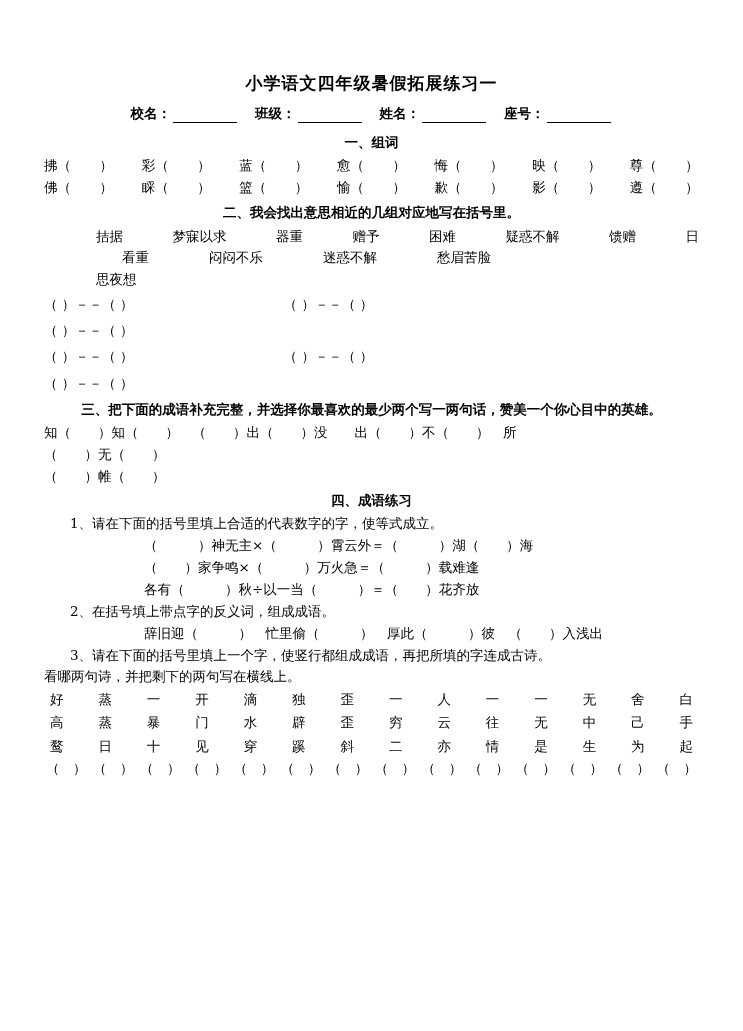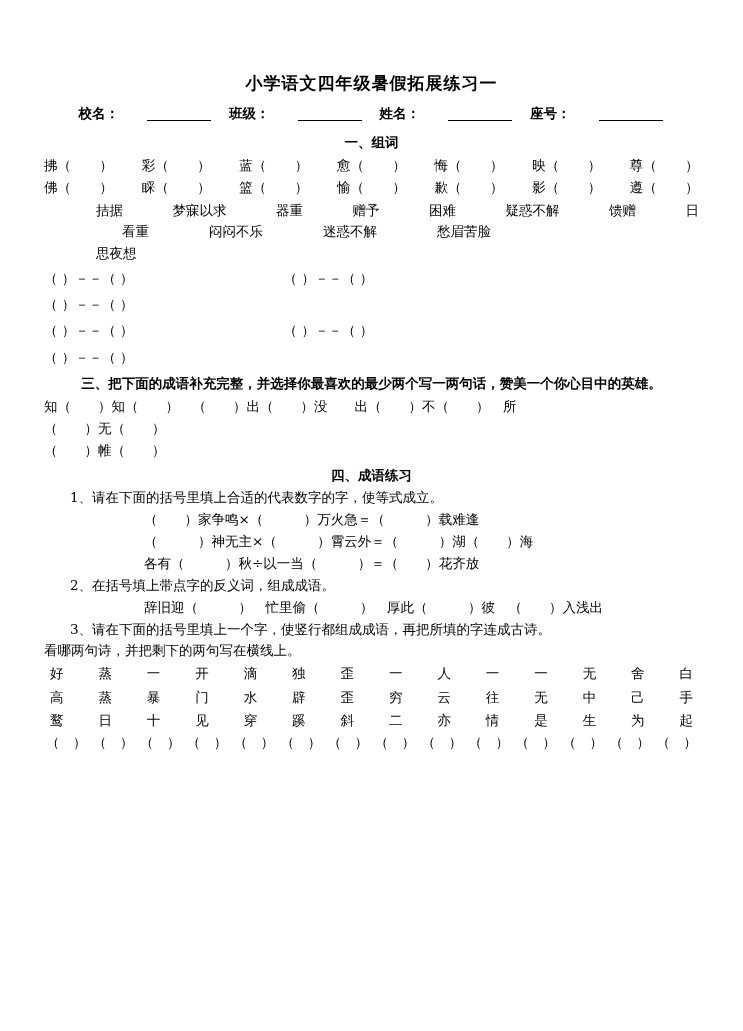--- a/index.html
+++ b/index.html
@@ -36,23 +36,22 @@
     display: flex;
     justify-content: center;
     align-items: baseline;
     font-size: 13.5px;
     gap: 6px;
     margin-bottom: 9px;
     padding-left: 10px;
   }
   .meta-item {
     display: flex;
-    align-items: center;
+    align-items: flex-end;
     white-space: nowrap;
-    gap: 26px;
   }
   .meta-label { font-weight: bold; }
   .blank-line {
     display: inline-block;
     border-bottom: 1px solid #000;
     width: 64px;
     height: 13px;
     margin: 0 12px 0 2px;
   }
   .sec-head {
@@ -173,20 +172,21 @@
       <span class="cell">愉（</span>
       <span class="cell">）</span>
       <span class="cell">歉（</span>
       <span class="cell">）</span>
       <span class="cell">影（</span>
       <span class="cell">）</span>
       <span class="cell">遵（</span>
       <span class="cell">）</span>
     </div>
 
+    <div class="sec-head">二、我会找出意思相近的几组对应地写在括号里。</div>
 
     <div class="wordgrid indent2">
       <span>拮据</span>
       <span>梦寐以求</span>
       <span>器重</span>
       <span>赠予</span>
       <span>困难</span>
       <span>疑惑不解</span>
       <span>馈赠</span>
       <span>日</span>
@@ -222,22 +222,22 @@
     </div>
 
     <div class="sec-head">三、把下面的成语补充完整，并选择你最喜欢的最少两个写一两句话，赞美一个你心目中的英雄。</div>
     <div class="par">知（　　）知（　　）　（　　）出（　　）没　　出（　　）不（　　）　所</div>
     <div class="par">（　　）无（　　）</div>
     <div class="par">（　　）帷（　　）</div>
 
     <div class="sec-head">四、成语练习</div>
 
     <div class="sec4sub">1、请在下面的括号里填上合适的代表数字的字，使等式成立。</div>
+    <div class="par indent4">（　　　）神无主×（　　　）霄云外＝（　　　）湖（　　）海</div>
     <div class="par indent4">（　　）家争鸣×（　　　）万火急＝（　　　）载难逢</div>
-    <div class="par indent4">（　　　）神无主×（　　　）霄云外＝（　　　）湖（　　）海</div>
     <div class="par indent4">各有（　　　）秋÷以一当（　　　）＝（　　）花齐放</div>
 
     <div class="sec4sub">2、在括号填上带点字的反义词，组成成语。</div>
     <div class="par indent4">辞旧迎（　　　）　忙里偷（　　　）　厚此（　　　）彼　（　　）入浅出</div>
 
     <div class="sec4sub">3、请在下面的括号里填上一个字，使竖行都组成成语，再把所填的字连成古诗。</div>
     <div class="par">看哪两句诗，并把剩下的两句写在横线上。</div>
 
     <div class="charline">
       <span class="c">好</span>

